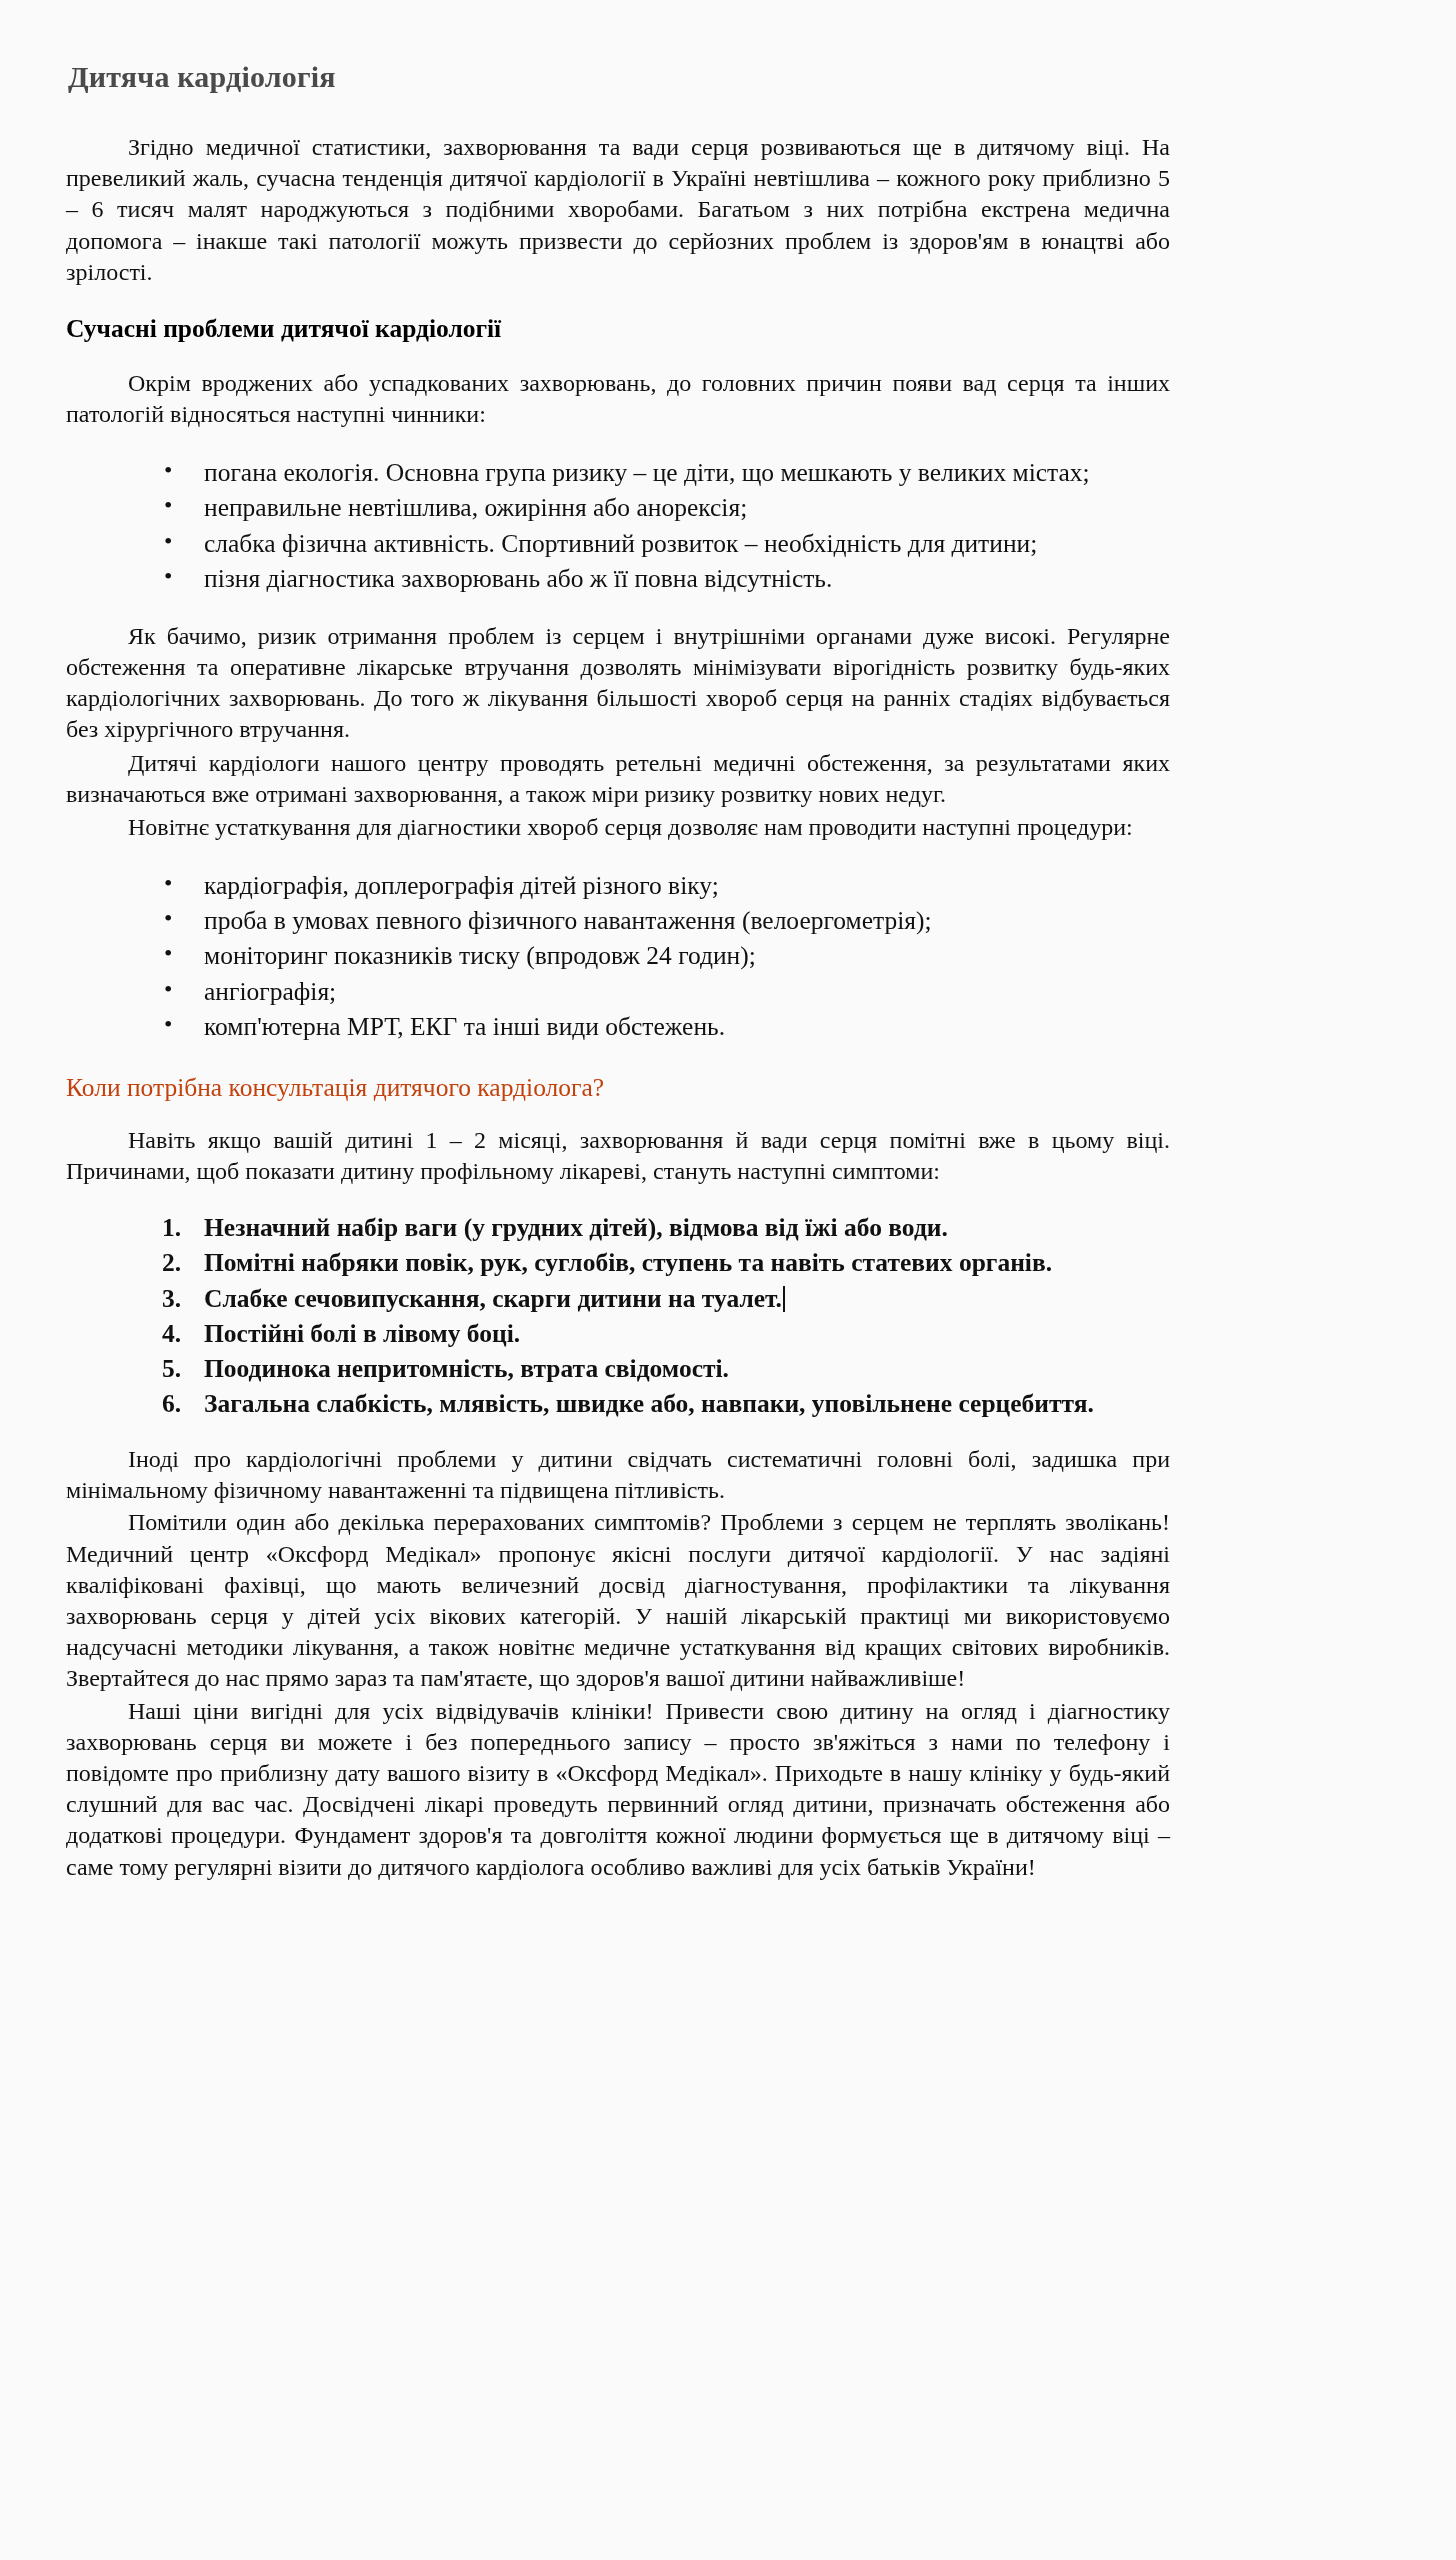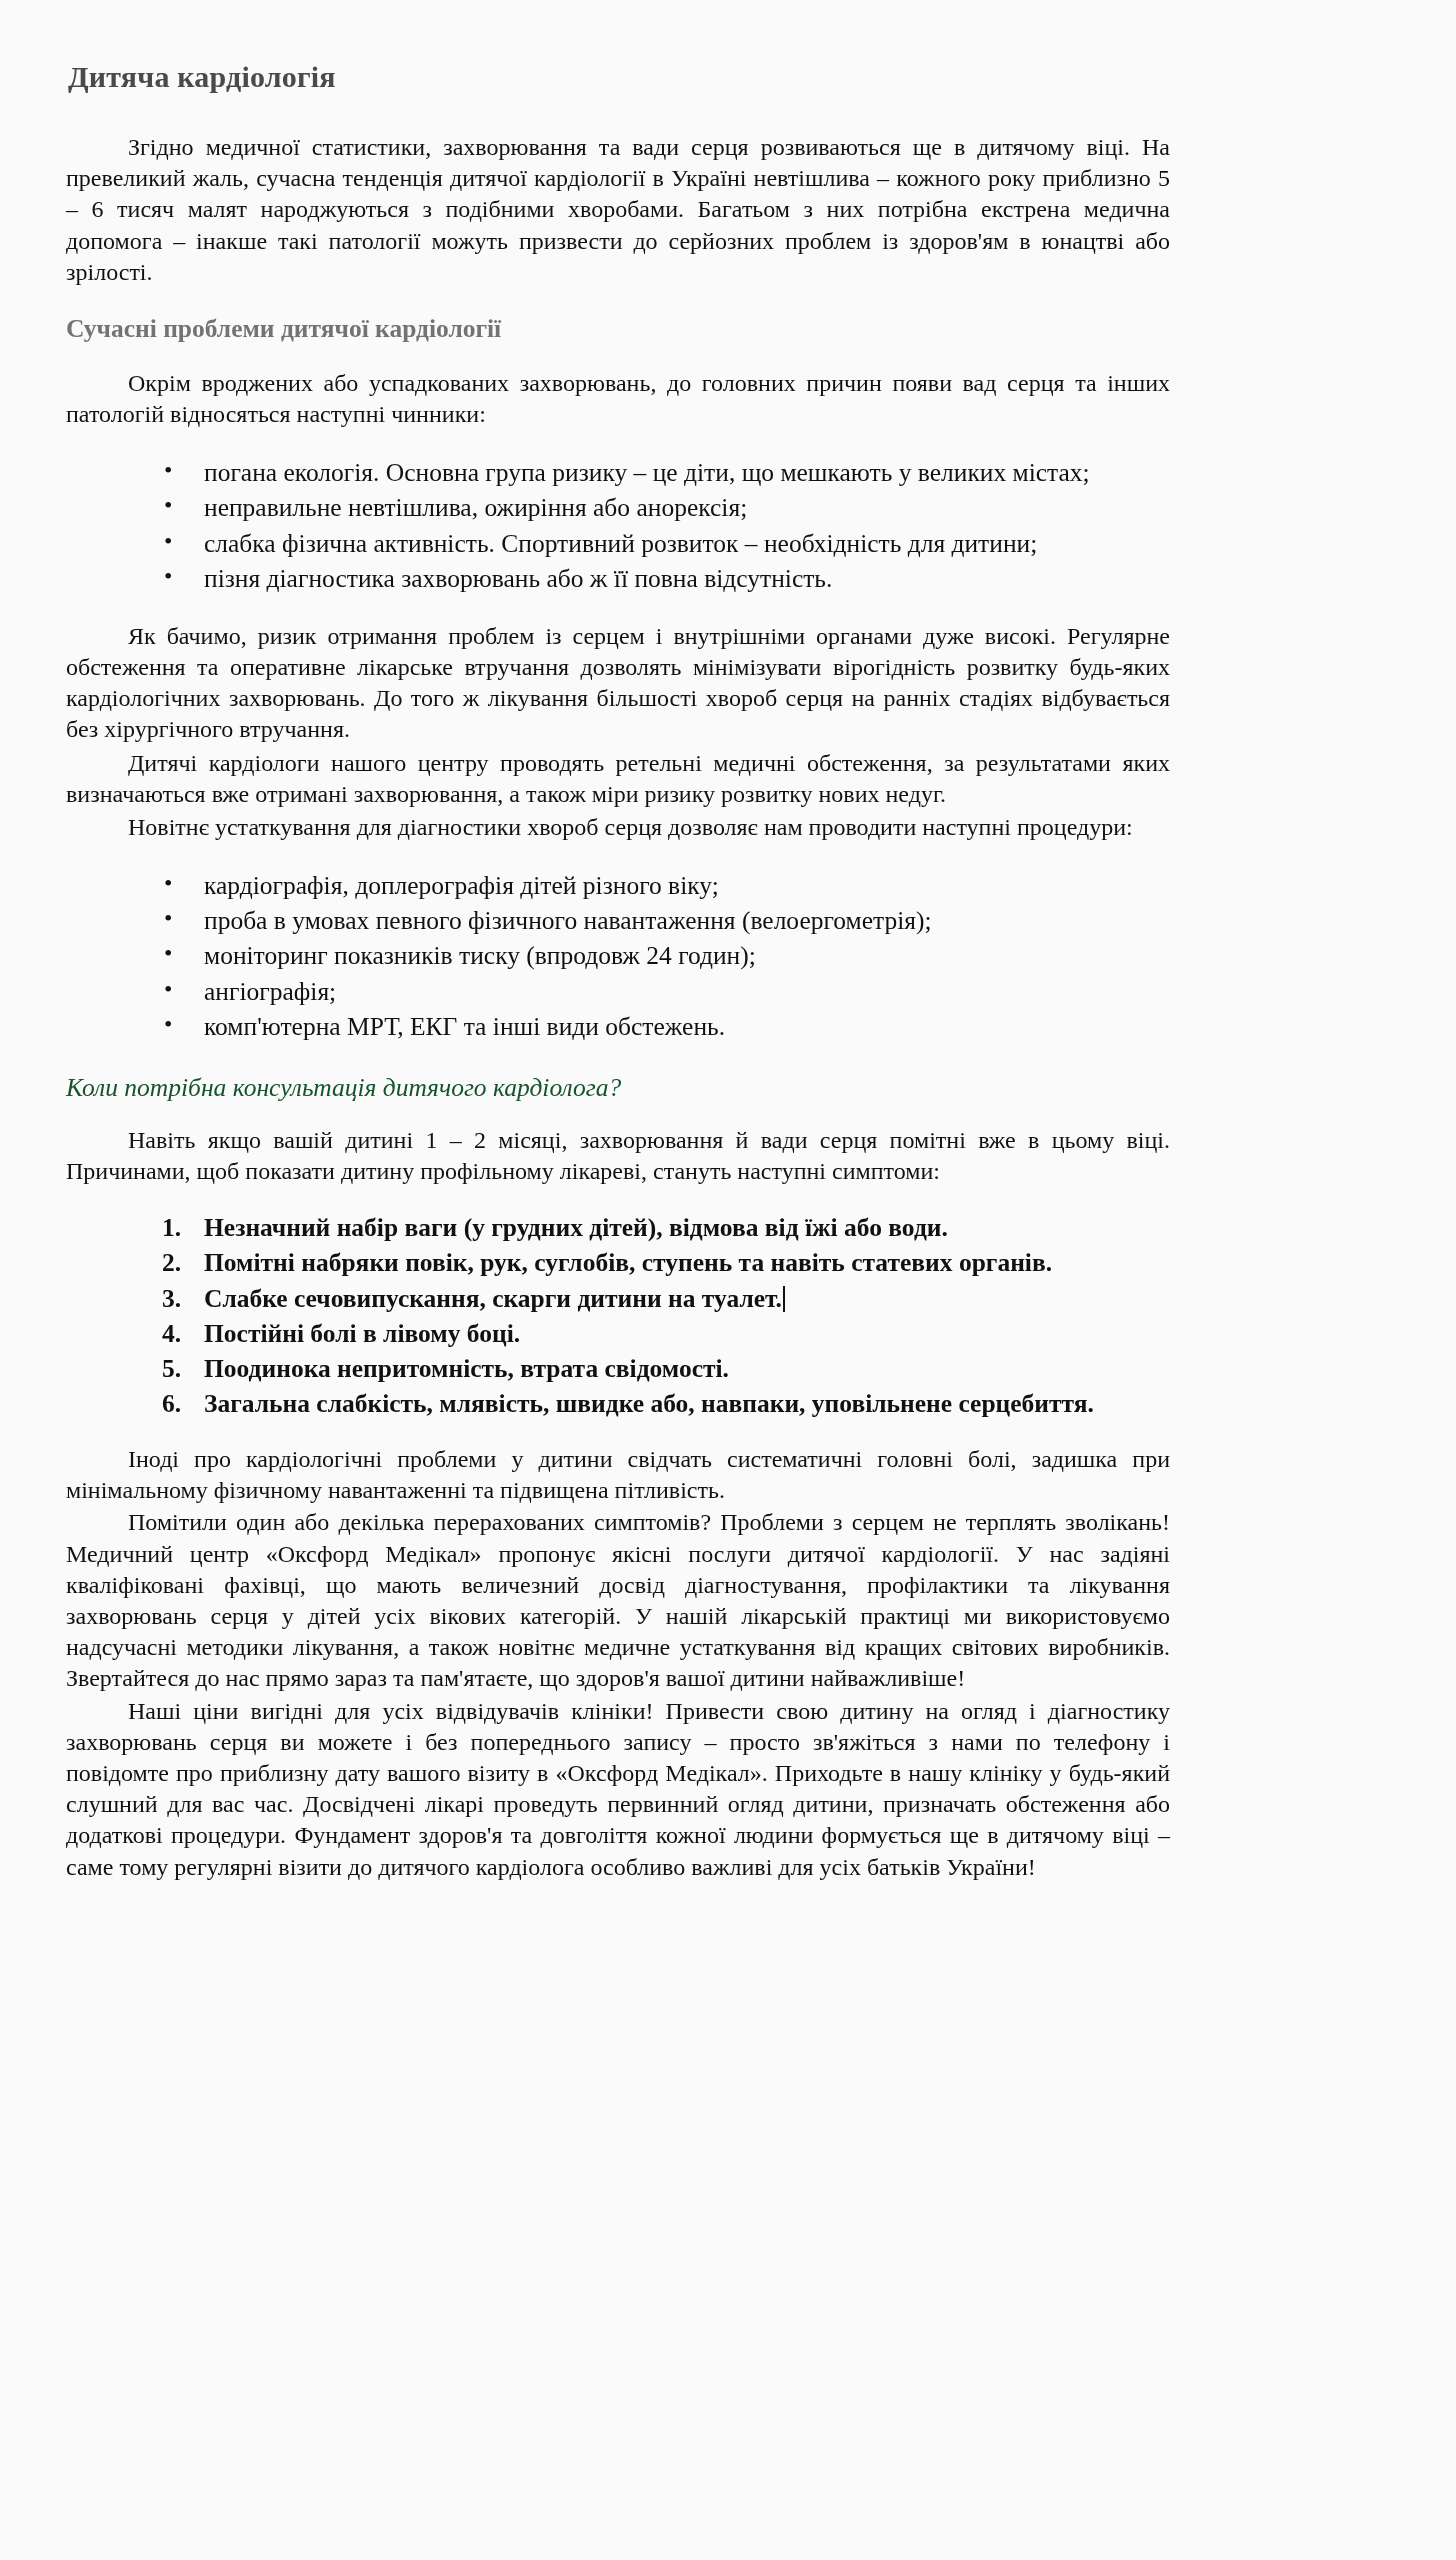--- a/index.html
+++ b/index.html
@@ -37,31 +37,30 @@
     text-indent: 62px;
     margin: 0 0 2px 0;
     hyphens: none;
   }
   p.body-par.gap-after {
     margin-bottom: 26px;
   }
   h2.sub-bold {
     font-size: 25.5px;
     font-weight: bold;
-    color: #737373;
+    color: #000000;
     text-align: left;
     margin: 26px 0 24px 0;
   }
   h2.sub-light {
     font-size: 25.5px;
     font-weight: normal;
-    color: #14532d;
+    color: #c2410c;
     text-align: left;
     margin: 30px 0 22px 0;
-    font-style: italic;
   }
   ul.dot-list {
     list-style: none;
     margin: 26px 0 26px 0;
     padding: 0 0 0 96px;
   }
   ul.dot-list > li {
     position: relative;
     font-size: 25.5px;
     line-height: 1.30;

